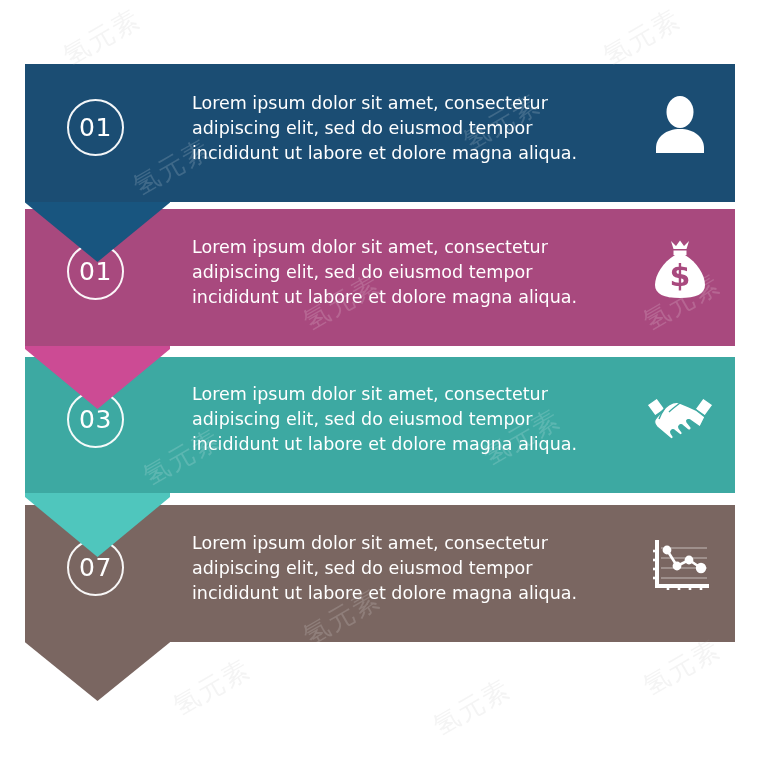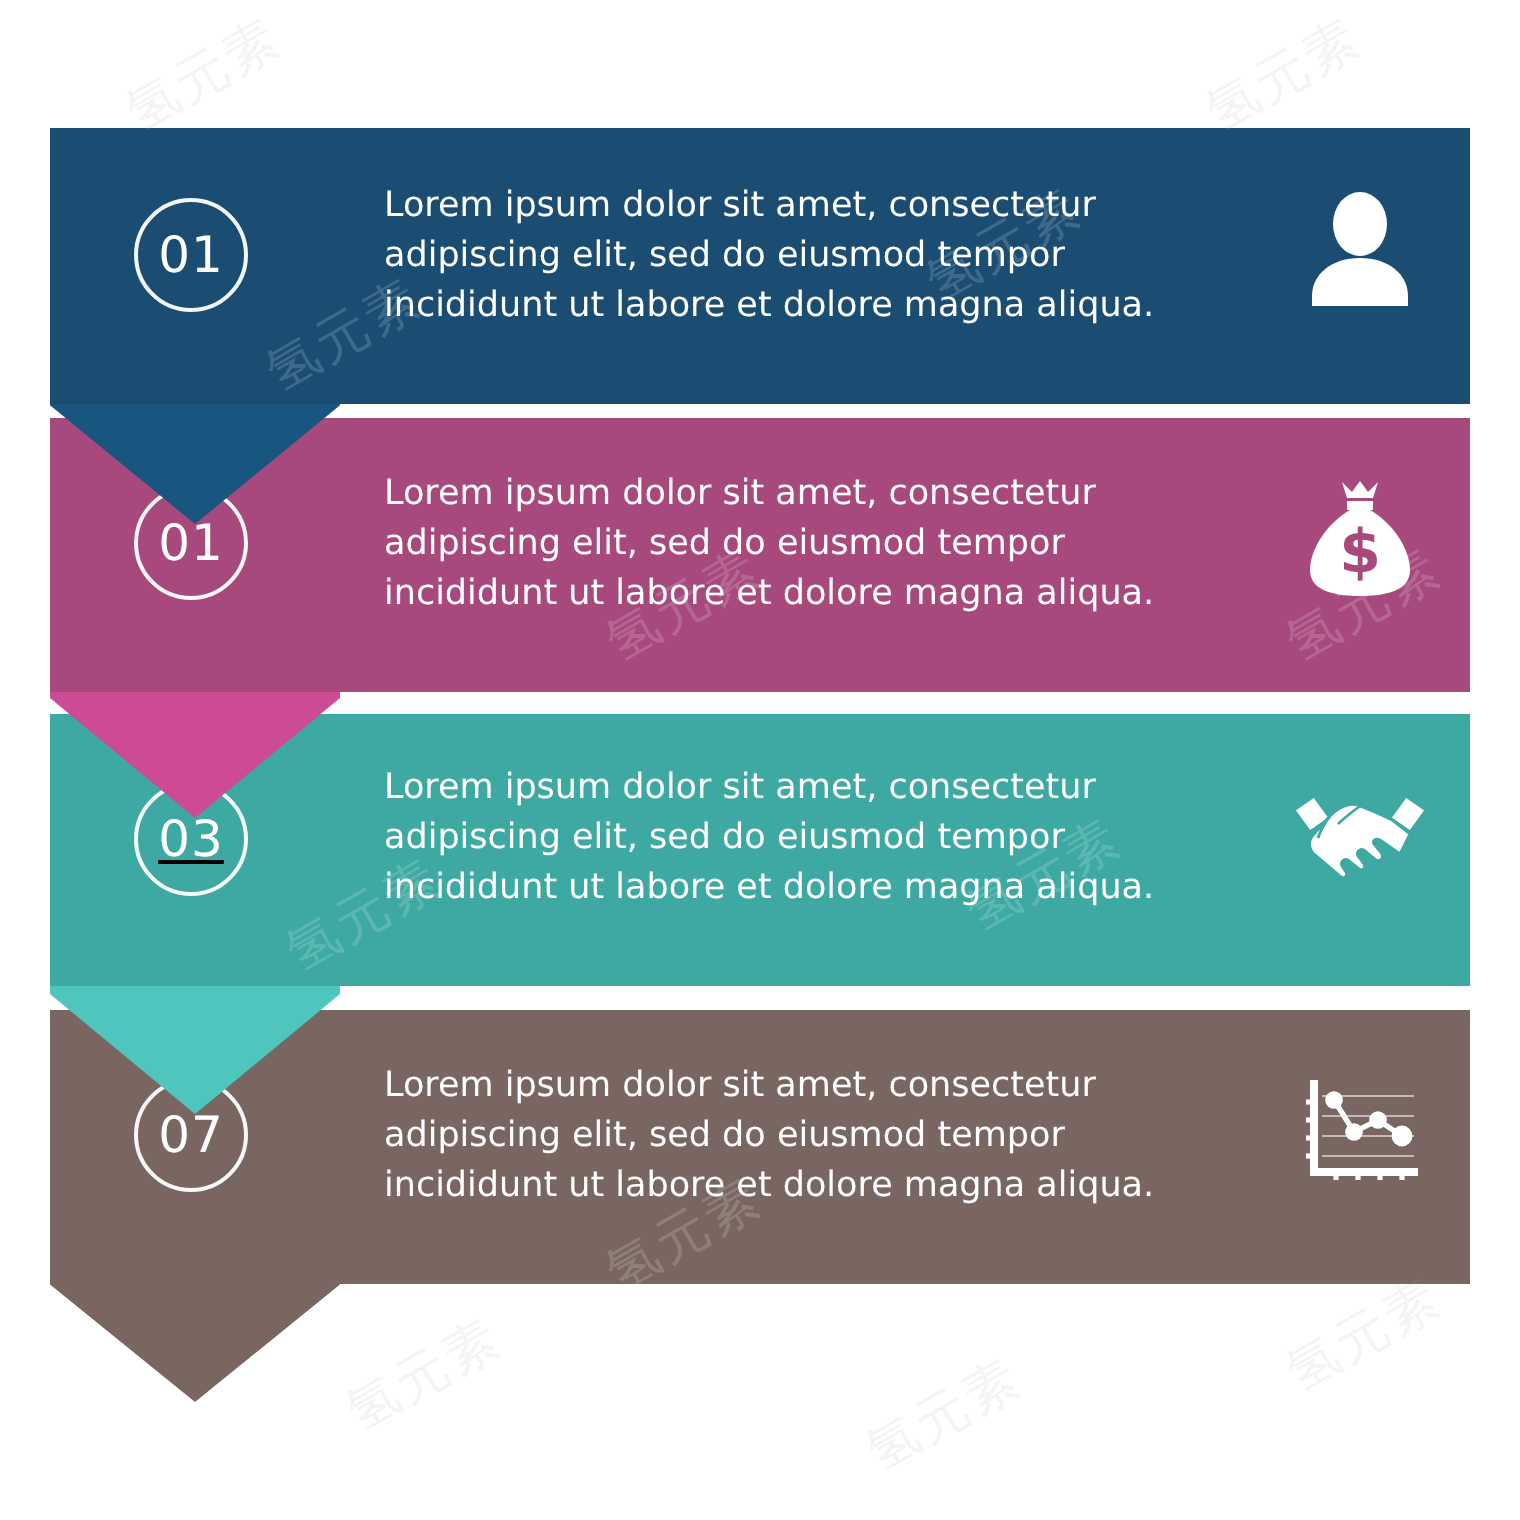--- a/index.html
+++ b/index.html
@@ -122,21 +122,21 @@
   #step-3 .band { height: 136px; }
   #step-4 .band { height: 137px; }
 
   #step-1 .chevron { height: 198px; }
   #step-2 .chevron { height: 200px; }
   #step-3 .chevron { height: 200px; }
   #step-4 .chevron { height: 196px; }
 
   #step-1 .num-circle { top: 35px; }
   #step-2 .num-circle { top: 34px; }
-  #step-3 .num-circle { top: 34px; text-decoration: underline; }
+  #step-3 .num-circle { top: 34px; }
   #step-4 .num-circle { top: 34px; }
 
   #step-1 .body-text { top: 27px; }
   #step-2 .body-text { top: 26px; }
   #step-3 .body-text { top: 25px; }
   #step-4 .body-text { top: 26px; }
 
   #step-1 .icon-box { top: 25px; }
   #step-2 .icon-box { top: 24px; }
   #step-3 .icon-box { top: 26px; }

